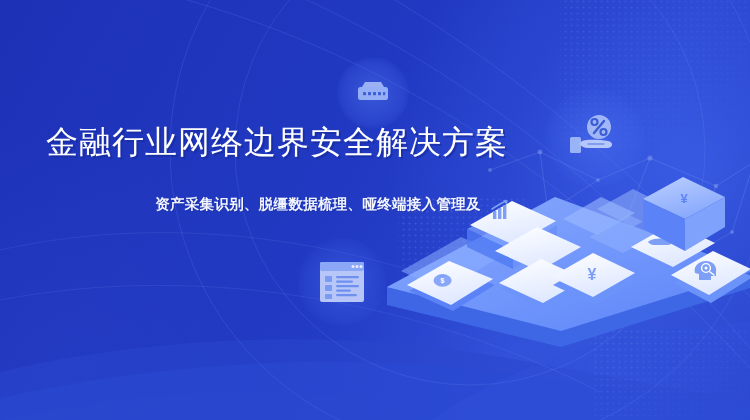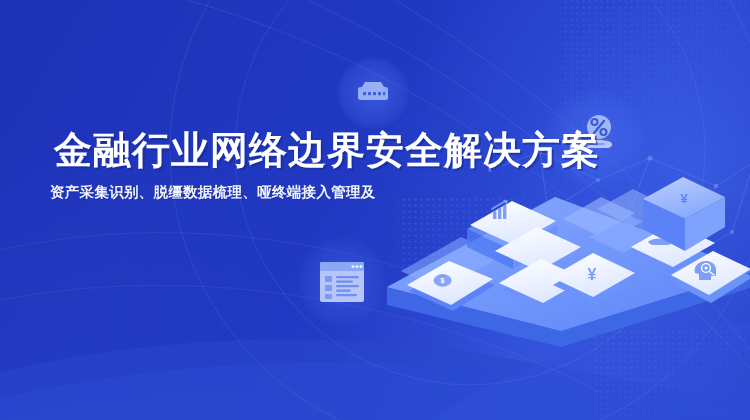--- a/index.html
+++ b/index.html
@@ -87,37 +87,38 @@
     width: 370px; height: 190px;
   }
 
   
   .copy {
     position: absolute;
     left: 46px; top: 118px;
     width: 540px;
   }
   .title {
-    margin: 8px;
-    font-size: 38px;
+    margin: 0;
+    font-size: 32px;
     line-height: 48px;
-    font-weight: 700;
+    font-weight: 400;
     letter-spacing: 1px;
     color: #ffffff;
     text-shadow: 2px 2px 0 rgba(20,40,150,0.55);
     white-space: nowrap;
   }
   .subtitle {
-    margin: 6px 0 0 4px;
+    margin: 28px 0 0 4px;
     font-size: 14.5px;
     line-height: 21px;
     font-weight: 700;
     color: #f2f5ff;
     letter-spacing: 0.3px;
     text-shadow: 1px 1px 0 rgba(20,40,150,0.45);
+    text-align: center;
   }
   .subtitle span { display: block; }
 </style>
 </head>
 <body>
 
 <div class="banner">
 
   <div class="bg-layer bg-glow-right"></div>
   <div class="bg-layer bg-glow-left"></div>

